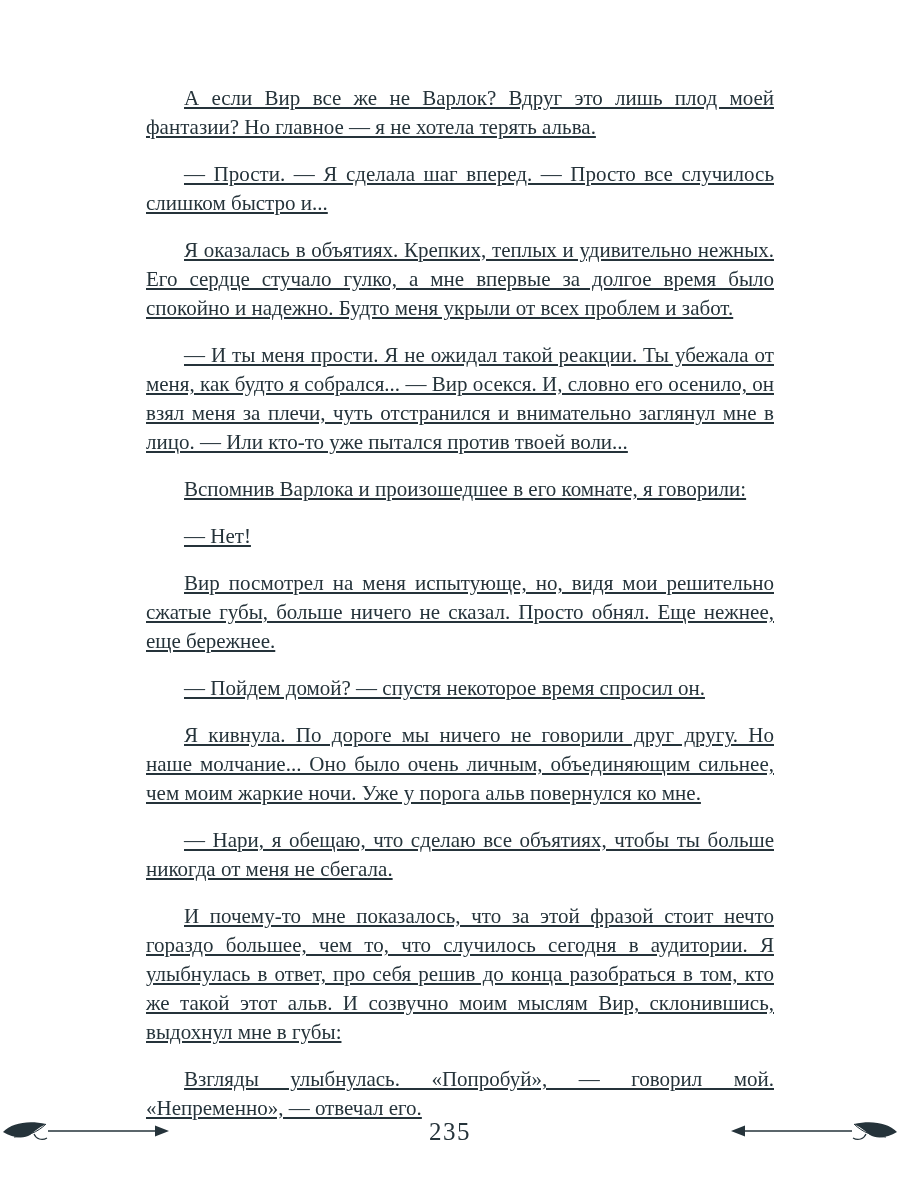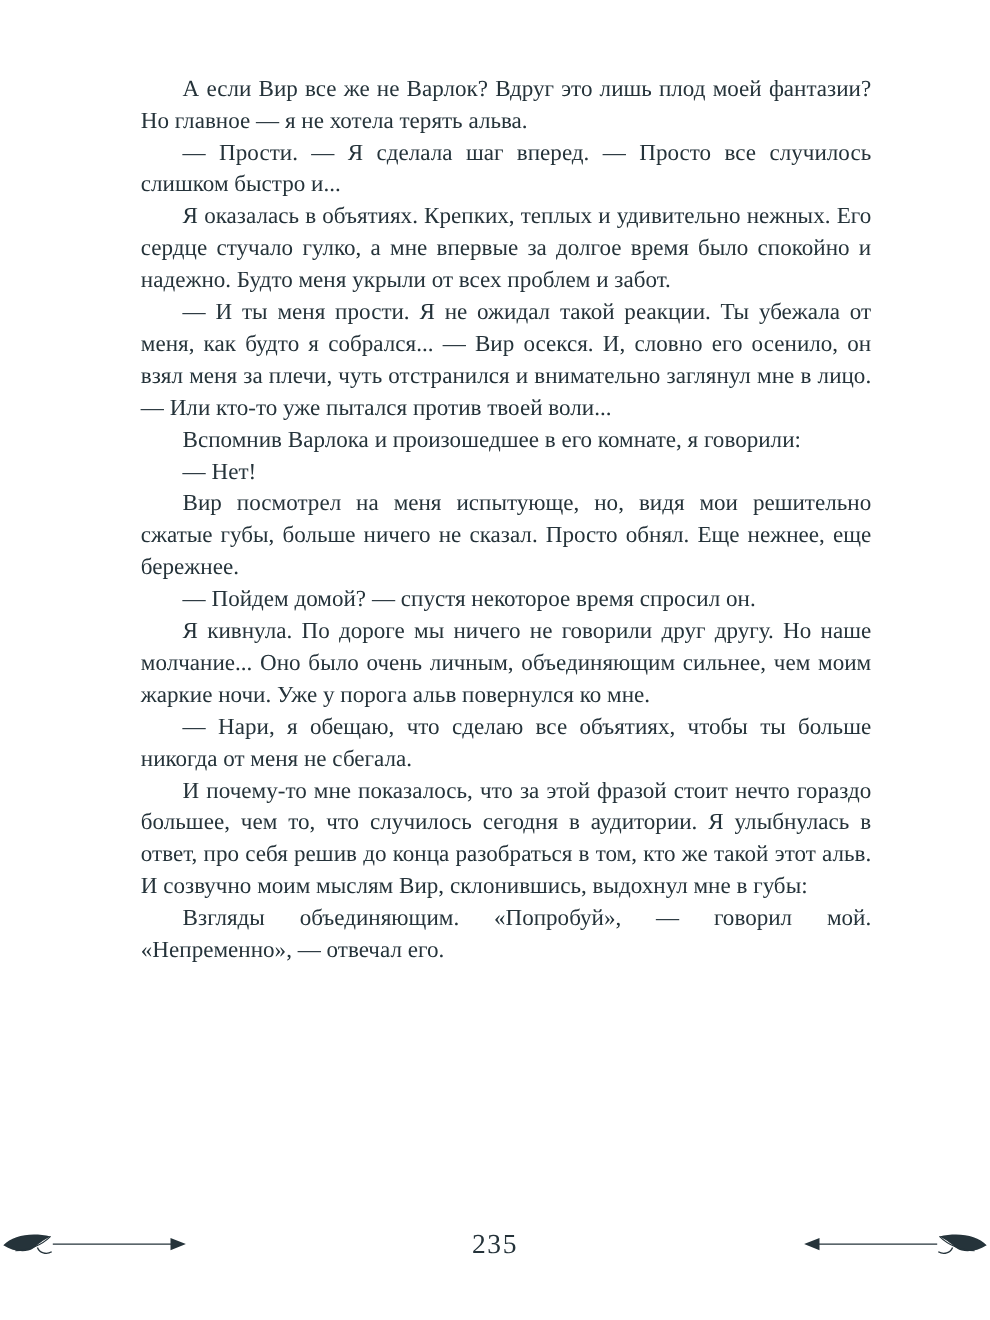--- a/index.html
+++ b/index.html
@@ -19,22 +19,23 @@
   .text-block {
     position: absolute;
     top: 66px;
     left: 128px;
     width: 664px;
     font-size: 21px;
     line-height: 29px;
     text-align: justify;
   }
   .text-block p {
-    margin: 0;
+    margin: 18px;
     text-indent: 38px;
+    text-decoration: underline;
   }
   .footer {
     position: absolute;
     top: 1116px;
     left: 0;
     right: 0;
     height: 30px;
     display: flex;
     align-items: center;
     justify-content: space-between;
@@ -65,21 +66,21 @@
     <p>— Прости. — Я сделала шаг вперед. — Просто все случилось слишком быстро и...</p>
     <p>Я оказалась в объятиях. Крепких, теплых и удивительно нежных. Его сердце стучало гулко, а мне впервые за долгое время было спокойно и надежно. Будто меня укрыли от всех проблем и забот.</p>
     <p>— И ты меня прости. Я не ожидал такой реакции. Ты убежала от меня, как будто я собрался... — Вир осекся. И, словно его осенило, он взял меня за плечи, чуть отстранился и внимательно заглянул мне в лицо. — Или кто-то уже пытался против твоей воли...</p>
     <p>Вспомнив Варлока и произошедшее в его комнате, я говорили:</p>
     <p>— Нет!</p>
     <p>Вир посмотрел на меня испытующе, но, видя мои решительно сжатые губы, больше ничего не сказал. Просто обнял. Еще нежнее, еще бережнее.</p>
     <p>— Пойдем домой? — спустя некоторое время спросил он.</p>
     <p>Я кивнула. По дороге мы ничего не говорили друг другу. Но наше молчание... Оно было очень личным, объединяющим сильнее, чем моим жаркие ночи. Уже у порога альв повернулся ко мне.</p>
     <p>— Нари, я обещаю, что сделаю все объятиях, чтобы ты больше никогда от меня не сбегала.</p>
     <p>И почему-то мне показалось, что за этой фразой стоит нечто гораздо большее, чем то, что случилось сегодня в аудитории. Я улыбнулась в ответ, про себя решив до конца разобраться в том, кто же такой этот альв. И созвучно моим мыслям Вир, склонившись, выдохнул мне в губы:</p>
-    <p>Взгляды объединяющим. «Попробуй», — говорил мой. «Непременно», — отвечал его.</p>
+    <p>Взгляды улыбнулась. «Попробуй», — говорил мой. «Непременно», — отвечал его.</p>
   </div>
 
   <div class="footer">
     <span class="flourish left">
       <svg width="175" height="26" viewBox="0 0 175 26" aria-hidden="true">
         <path d="M3,14 C12,5 28,2 46,6 C38,10 36,12 30,17 C24,21 12,20 3,14 Z" fill="currentColor"></path>
         <path d="M46,6 C38,14 26,19 14,19" fill="none" stroke="currentColor" stroke-width="1"></path>
         <path d="M34,16 c2,5 8,7 13,4" fill="none" stroke="currentColor" stroke-width="1.2"></path>
         <line x1="48" y1="13" x2="156" y2="13" stroke="currentColor" stroke-width="1.3"></line>
         <polygon points="155,7.5 169,13 155,18.5" fill="currentColor"></polygon>

